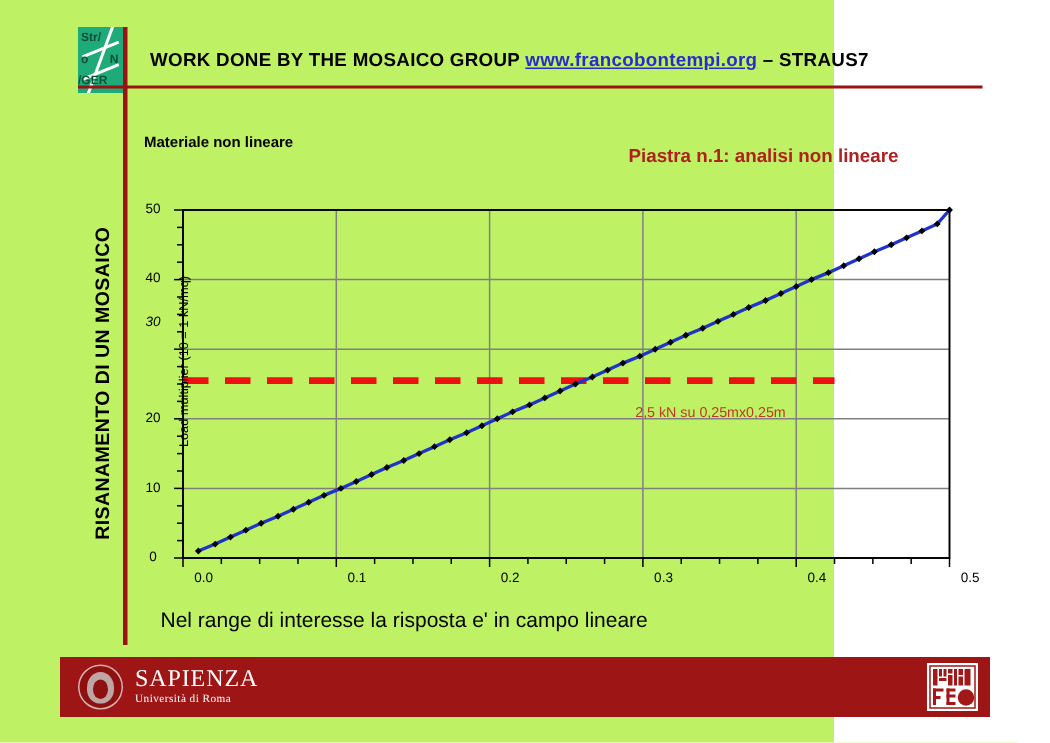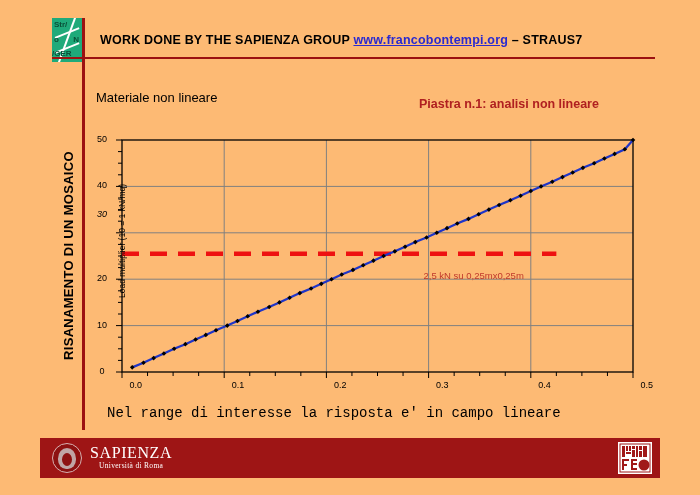--- a/index.html
+++ b/index.html
@@ -5,22 +5,22 @@
   * { box-sizing: border-box; }
   html, body {
     margin: 0; padding: 0;
     width: 700px; height: 495px;
     background: #ffffff;
     font-family: "Liberation Sans", sans-serif;
     overflow: hidden;
   }
   #slide {
     position: relative;
-    width: 700px; height: 495px;
-    background: #fdba74;
+    width: 556px; height: 495px;
+    background: #bef264;
   }
 
   
   .logo-box {
     position: absolute;
     left: 52px; top: 18px;
     width: 30px; height: 44px;
     background: #1faa7a;
     overflow: hidden;
   }
@@ -87,40 +87,39 @@
     left: 96px; top: 67px;
     font-size: 13px;
     font-weight: bold;
     color: #000;
     text-decoration: underline;
     white-space: nowrap;
   }
   .sub2 {
     position: absolute;
     left: 96px; top: 90px;
-    font-size: 13px;
-    font-weight: normal;
+    font-size: 10px;
+    font-weight: bold;
     color: #000;
     white-space: nowrap;
   }
   .redtitle {
     position: absolute;
     left: 419px; top: 97px;
     font-size: 12.5px;
     font-weight: bold;
     color: #b02020;
     white-space: nowrap;
   }
   .bottomline {
     position: absolute;
     left: 107px; top: 405px;
     font-size: 14px;
     color: #000;
     white-space: nowrap;
-    font-family: Liberation Mono, monospace;
   }
 
   
   .side-title {
     position: absolute;
     left: -42px; top: 248px;
     width: 220px;
     transform: rotate(-90deg);
     transform-origin: center center;
     text-align: center;
@@ -217,21 +216,20 @@
     font-family: "Liberation Serif", serif;
     font-size: 16px;
     letter-spacing: 0.6px;
     line-height: 17px;
   }
   .sapienza .s2 {
     font-family: "Liberation Serif", serif;
     font-size: 7.5px;
     letter-spacing: 0.3px;
     line-height: 10px;
-    text-align: center;
   }
   .footer-url {
     position: absolute;
     left: 186px; top: 11px;
     color: #ffffff;
     font-family: "Liberation Serif", serif;
     font-style: italic;
     font-weight: bold;
     font-size: 13px;
     text-decoration: underline;
@@ -256,21 +254,21 @@
     <div class="sl sl2"></div>
     <div class="lg-row r1">Str/</div>
     <div class="lg-row r2">
       <span class="a">o</span>
       <span class="b">N</span>
     </div>
     <div class="lg-row r3">/GER</div>
   </div>
 
   <div class="header-title">
-    <span>WORK DONE BY THE SAPIENZA GROUP</span>
+    <span>WORK DONE BY THE MOSAICO GROUP</span>
     <span class="url">www.francobontempi.org</span>
     <span>– STRAUS7</span>
   </div>
 
   <div class="hline"></div>
   <div class="vline"></div>
 
   <div class="side-title">RISANAMENTO DI UN MOSAICO</div>
 
   <div class="sub2">Materiale non lineare</div>

